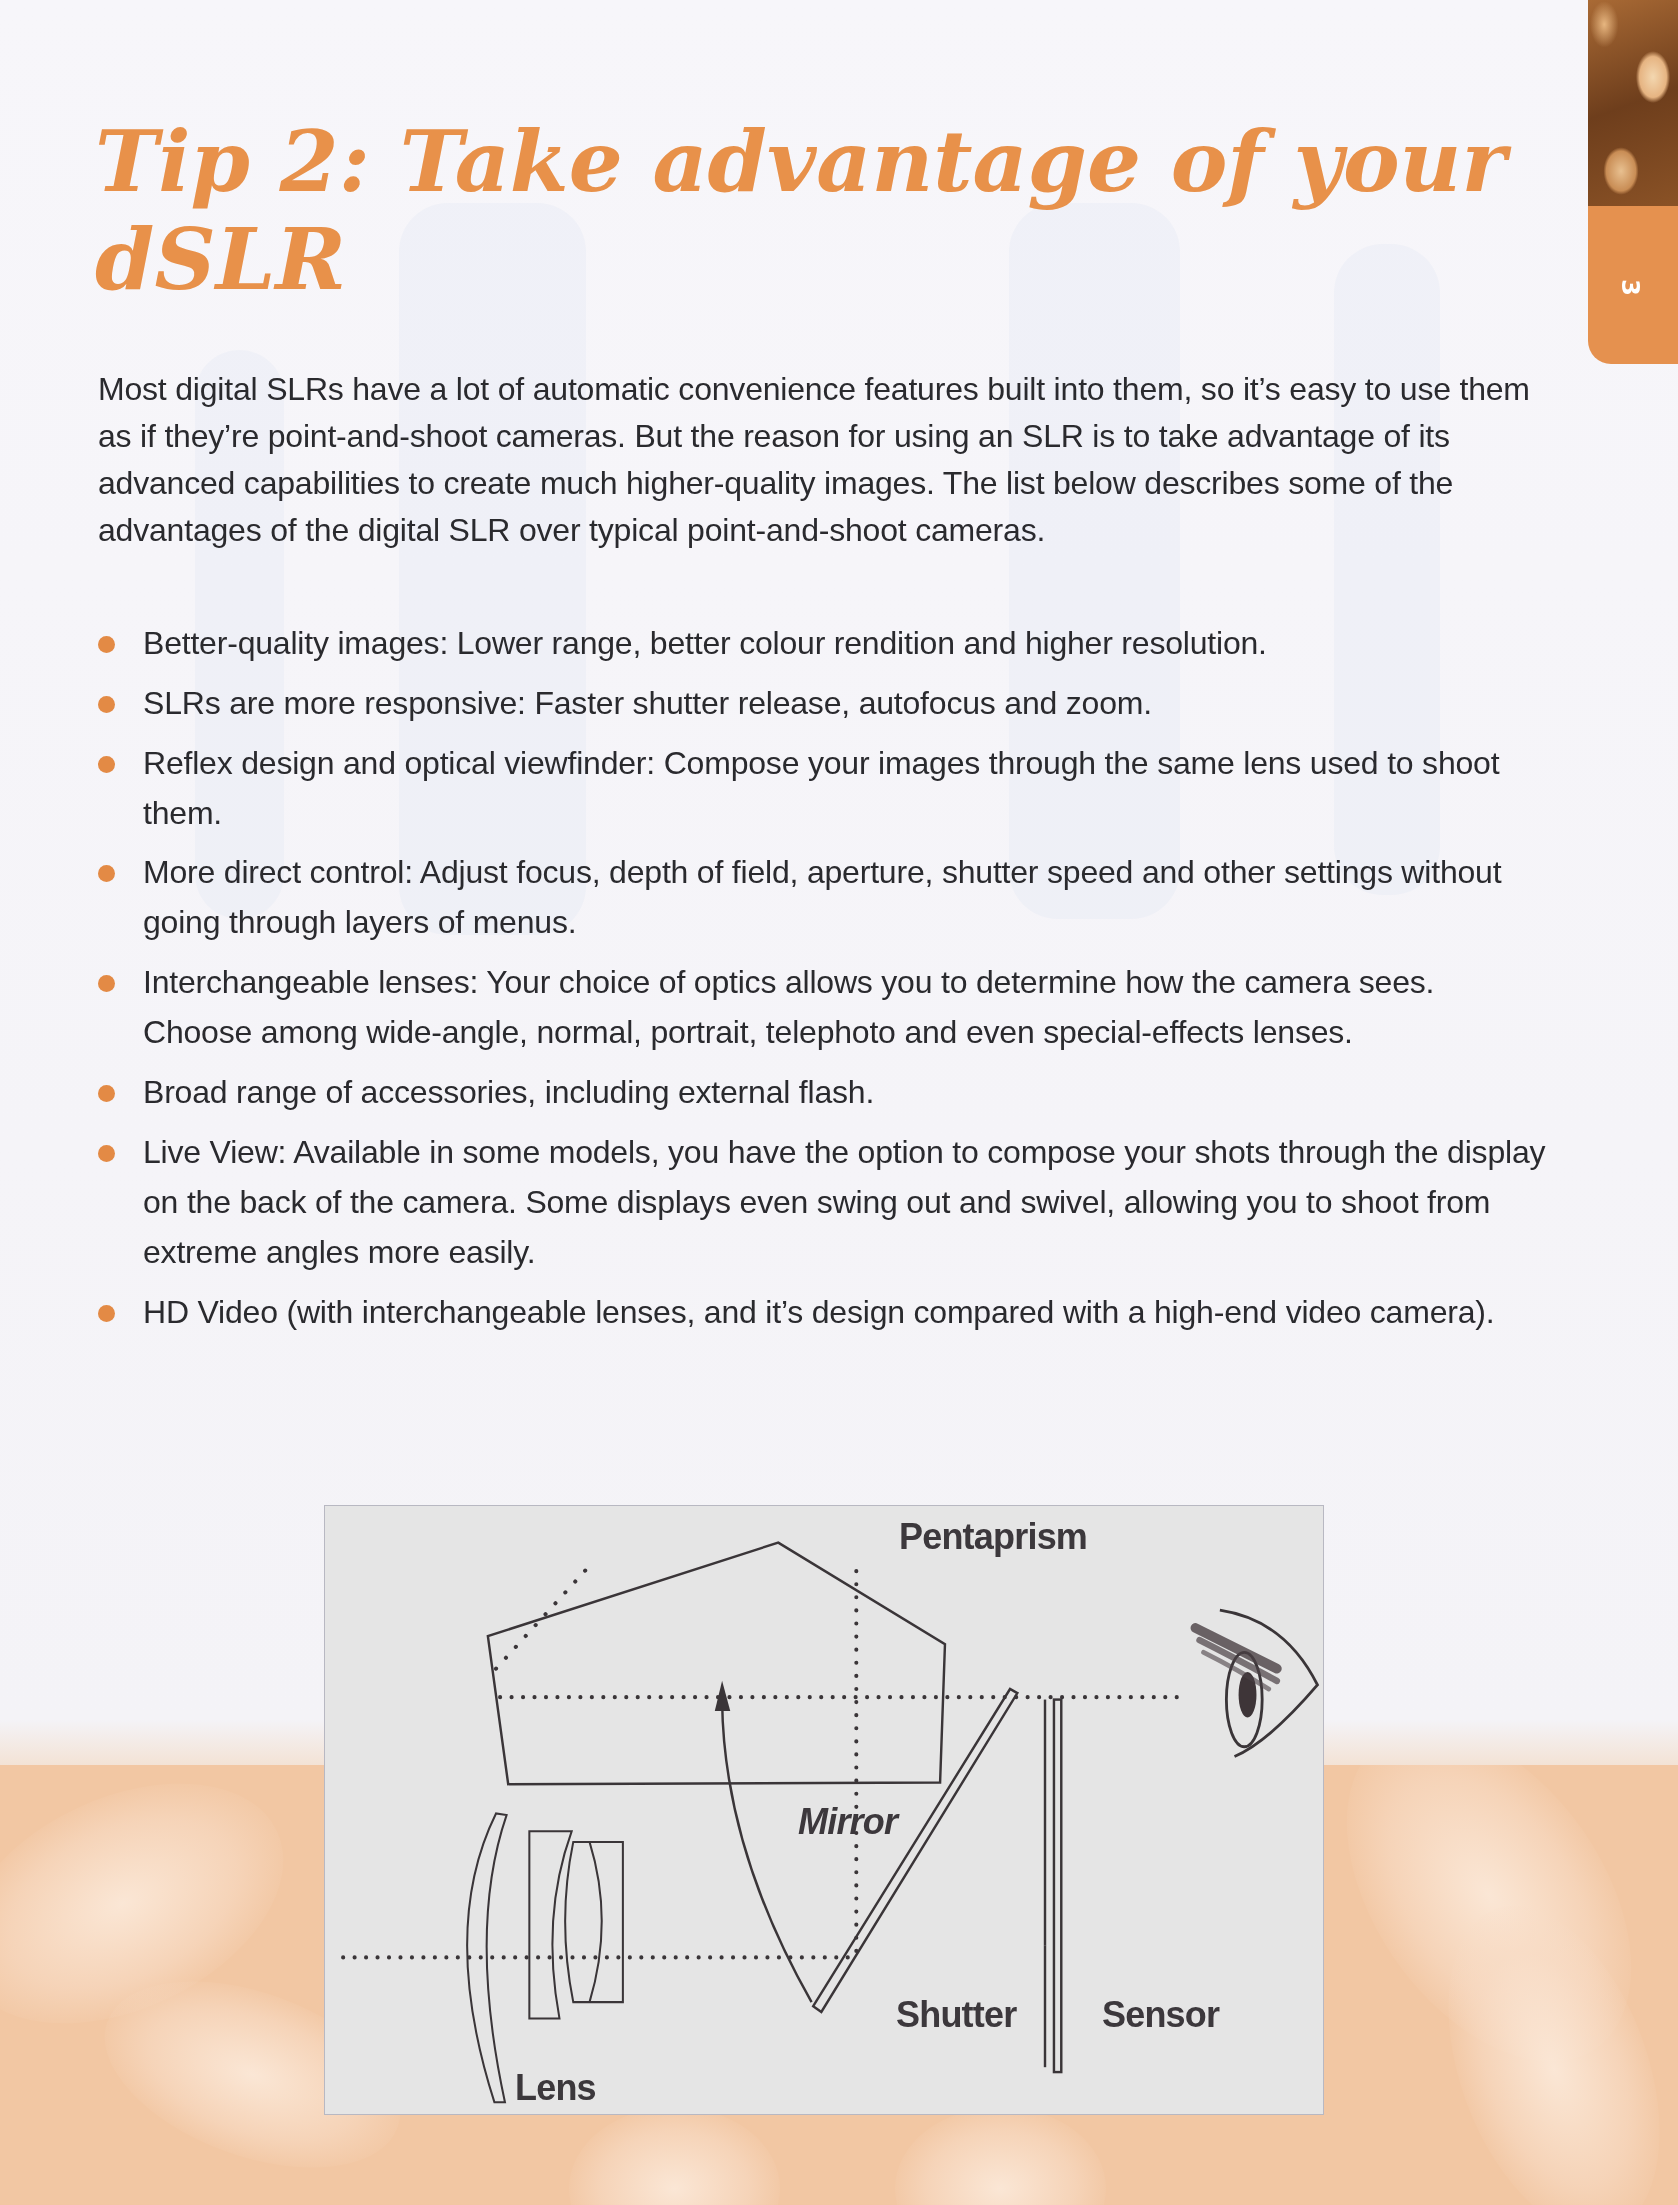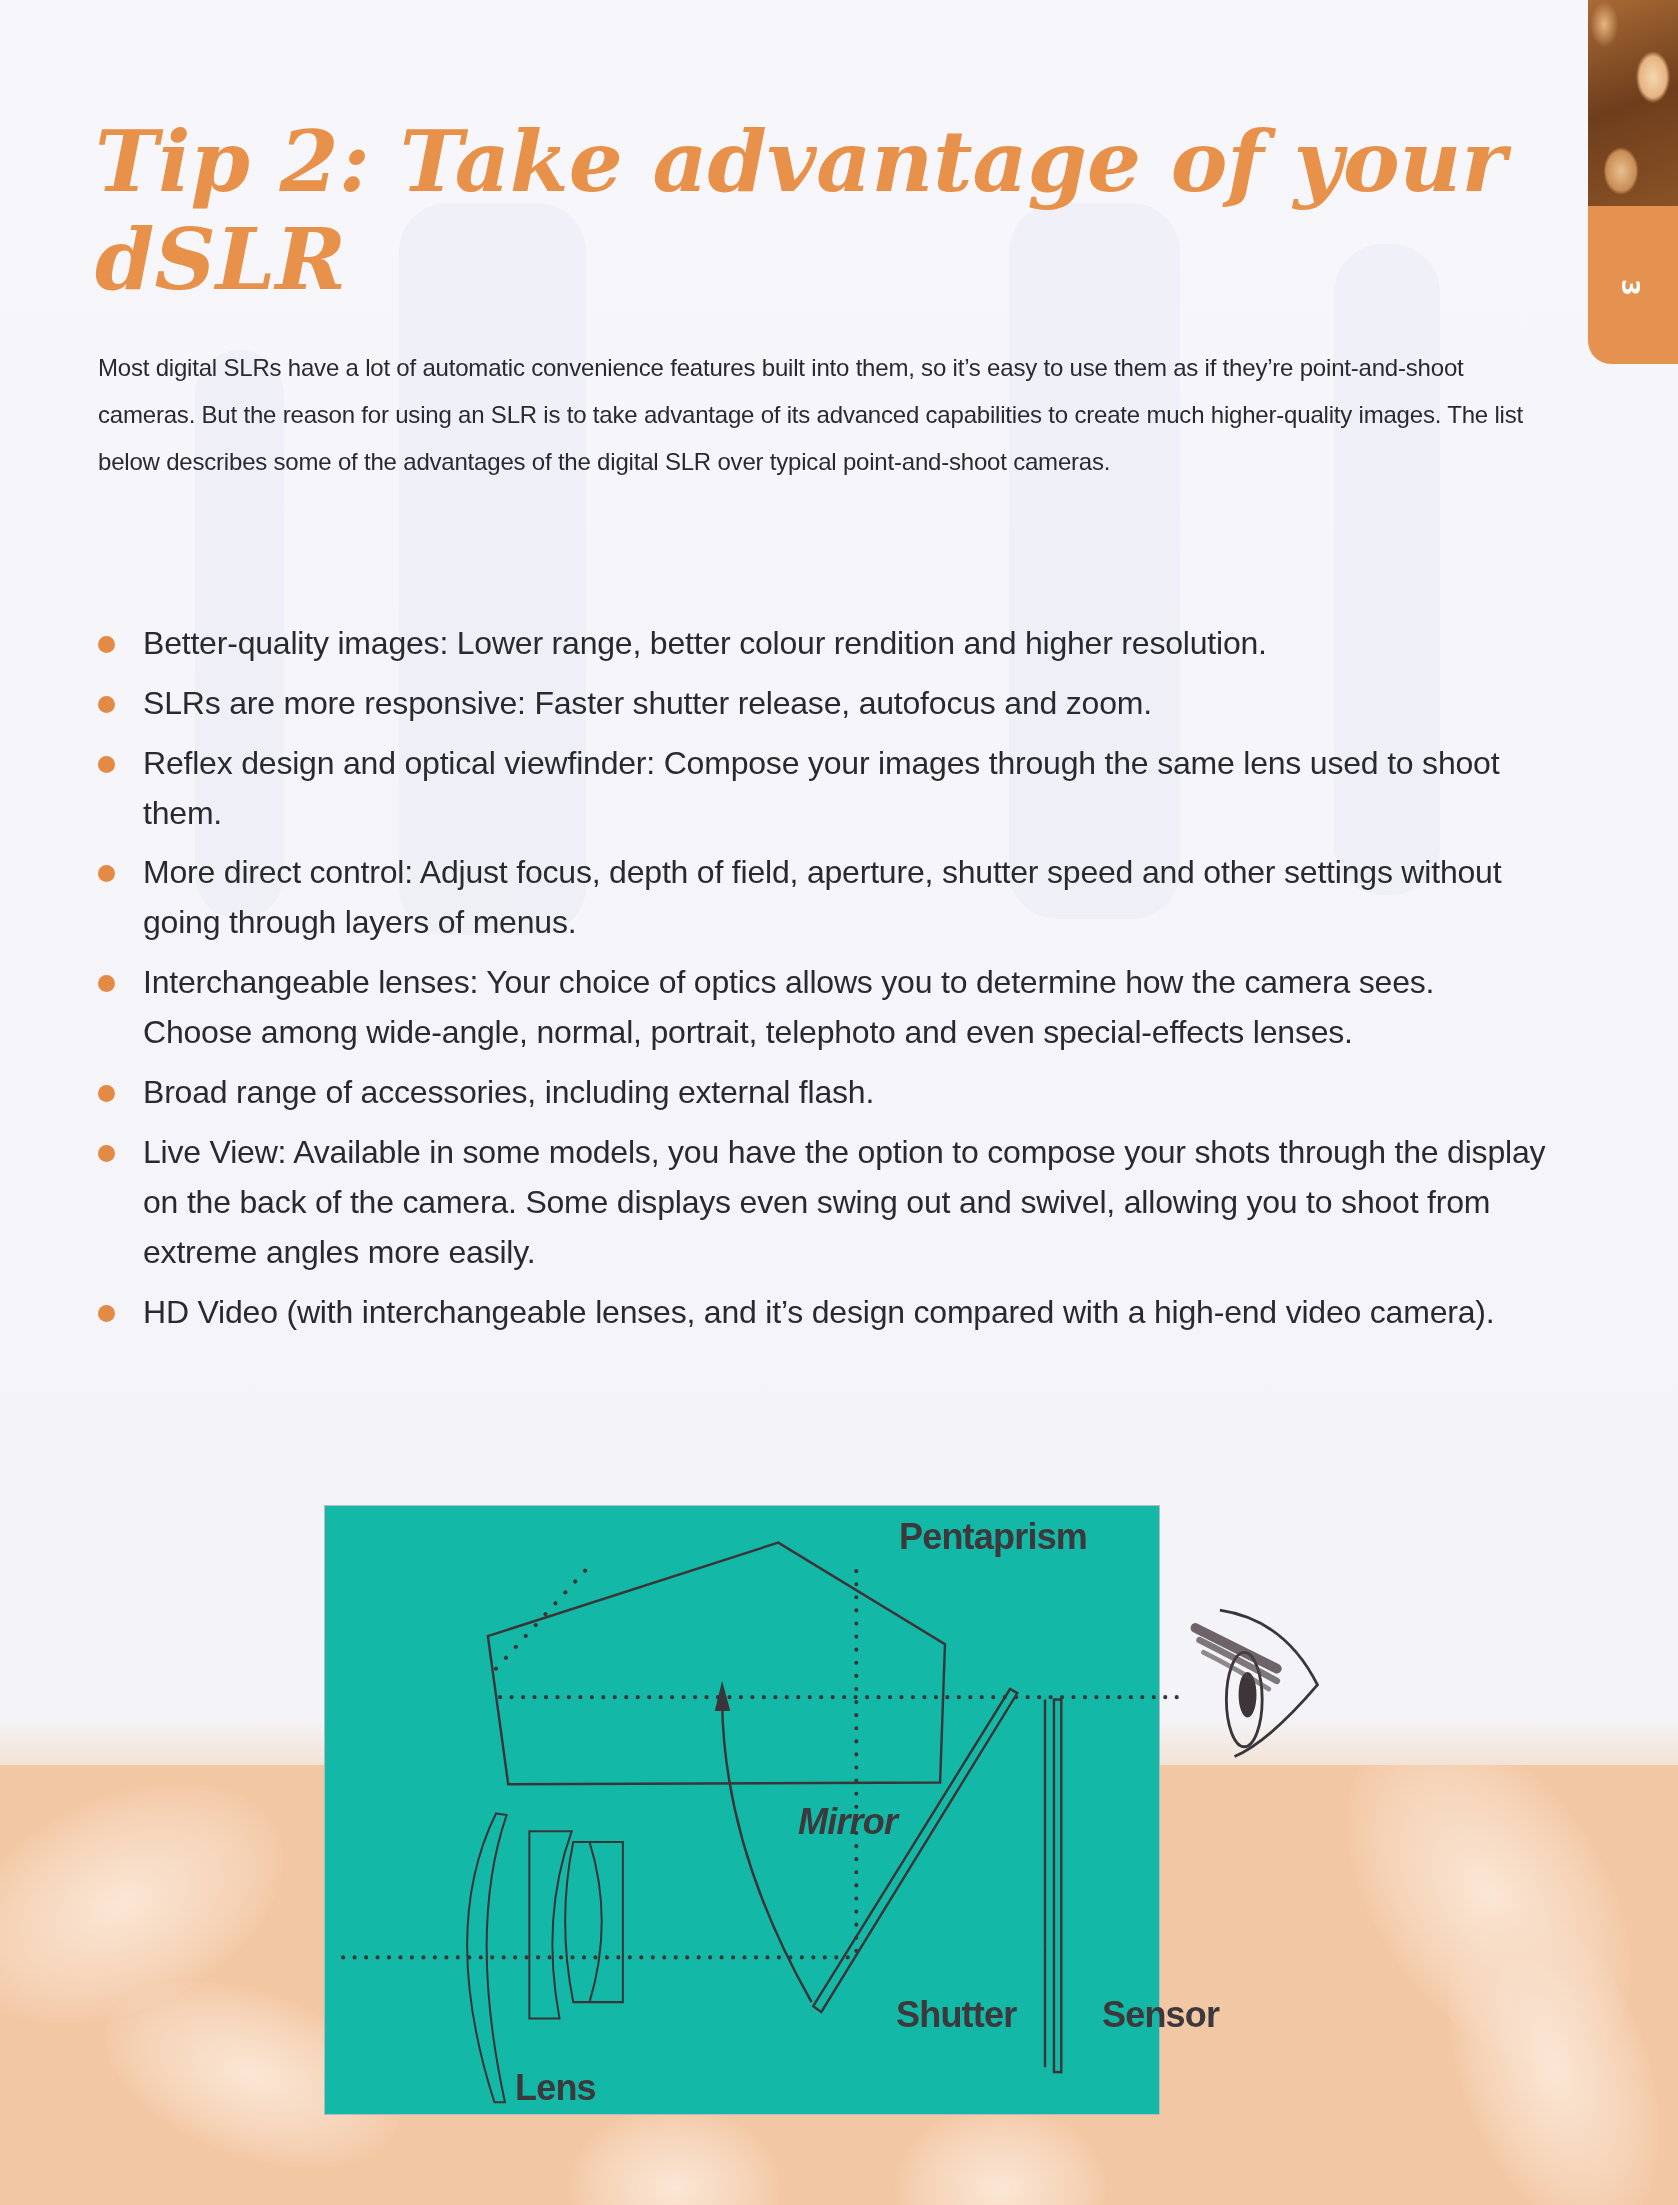--- a/index.html
+++ b/index.html
@@ -42,38 +42,38 @@
     font-size: 24.4px; transform: rotate(90deg); font-family: "DejaVu Sans", sans-serif;
   }
   
   .title {
     position: absolute; left: 95px; top: 112px; width: 1464px;
     font-family: "DejaVu Serif", serif; font-weight: bold;
     font-size: 85px; line-height: 98px; color: #e8914a; letter-spacing: 0px;
   }
   
   .intro {
-    position: absolute; left: 98px; top: 344px; width: 1448px;
-    font-family: "Liberation Sans", sans-serif; font-size: 24px; line-height: 47px;
+    position: absolute; left: 98px; top: 366px; width: 1448px;
+    font-family: "Liberation Sans", sans-serif; font-size: 32px; line-height: 47px;
     color: #2a2a2e; letter-spacing: -0.2px;
   }
   .bullets { position: absolute; left: 98px; top: 618px; width: 1448px; margin: 0; padding: 0; list-style: none; }
   .bullet {
     position: relative; padding-left: 45px;
     font-family: "Liberation Sans", sans-serif; font-size: 32px; line-height: 50px;
     color: #2a2a2e; letter-spacing: -0.2px; margin-bottom: 9.8px;
   }
   .bullet-dot {
     position: absolute; left: 0; top: 18px; width: 17px; height: 17px; border-radius: 50%;
     background: #e38a45;
   }
   
   .diagram-box {
-    position: absolute; left: 324px; top: 1505px; width: 836px; height: 610px;
-    background: #14b8a6; border: 1.6px solid #b8b8c2; box-sizing: border-box;
+    position: absolute; left: 324px; top: 1505px; width: 1000px; height: 610px;
+    background: #e5e5e5; border: 1.6px solid #b8b8c2; box-sizing: border-box;
   }
   .diagram-box svg { position: absolute; left: 0; top: 0; }
   .diag-label {
     position: absolute; font-family: "Liberation Sans", sans-serif; font-weight: bold;
     font-size: 36px; color: #3c383c; letter-spacing: -0.8px;
   }
 </style>
 </head>
 <body>
 

